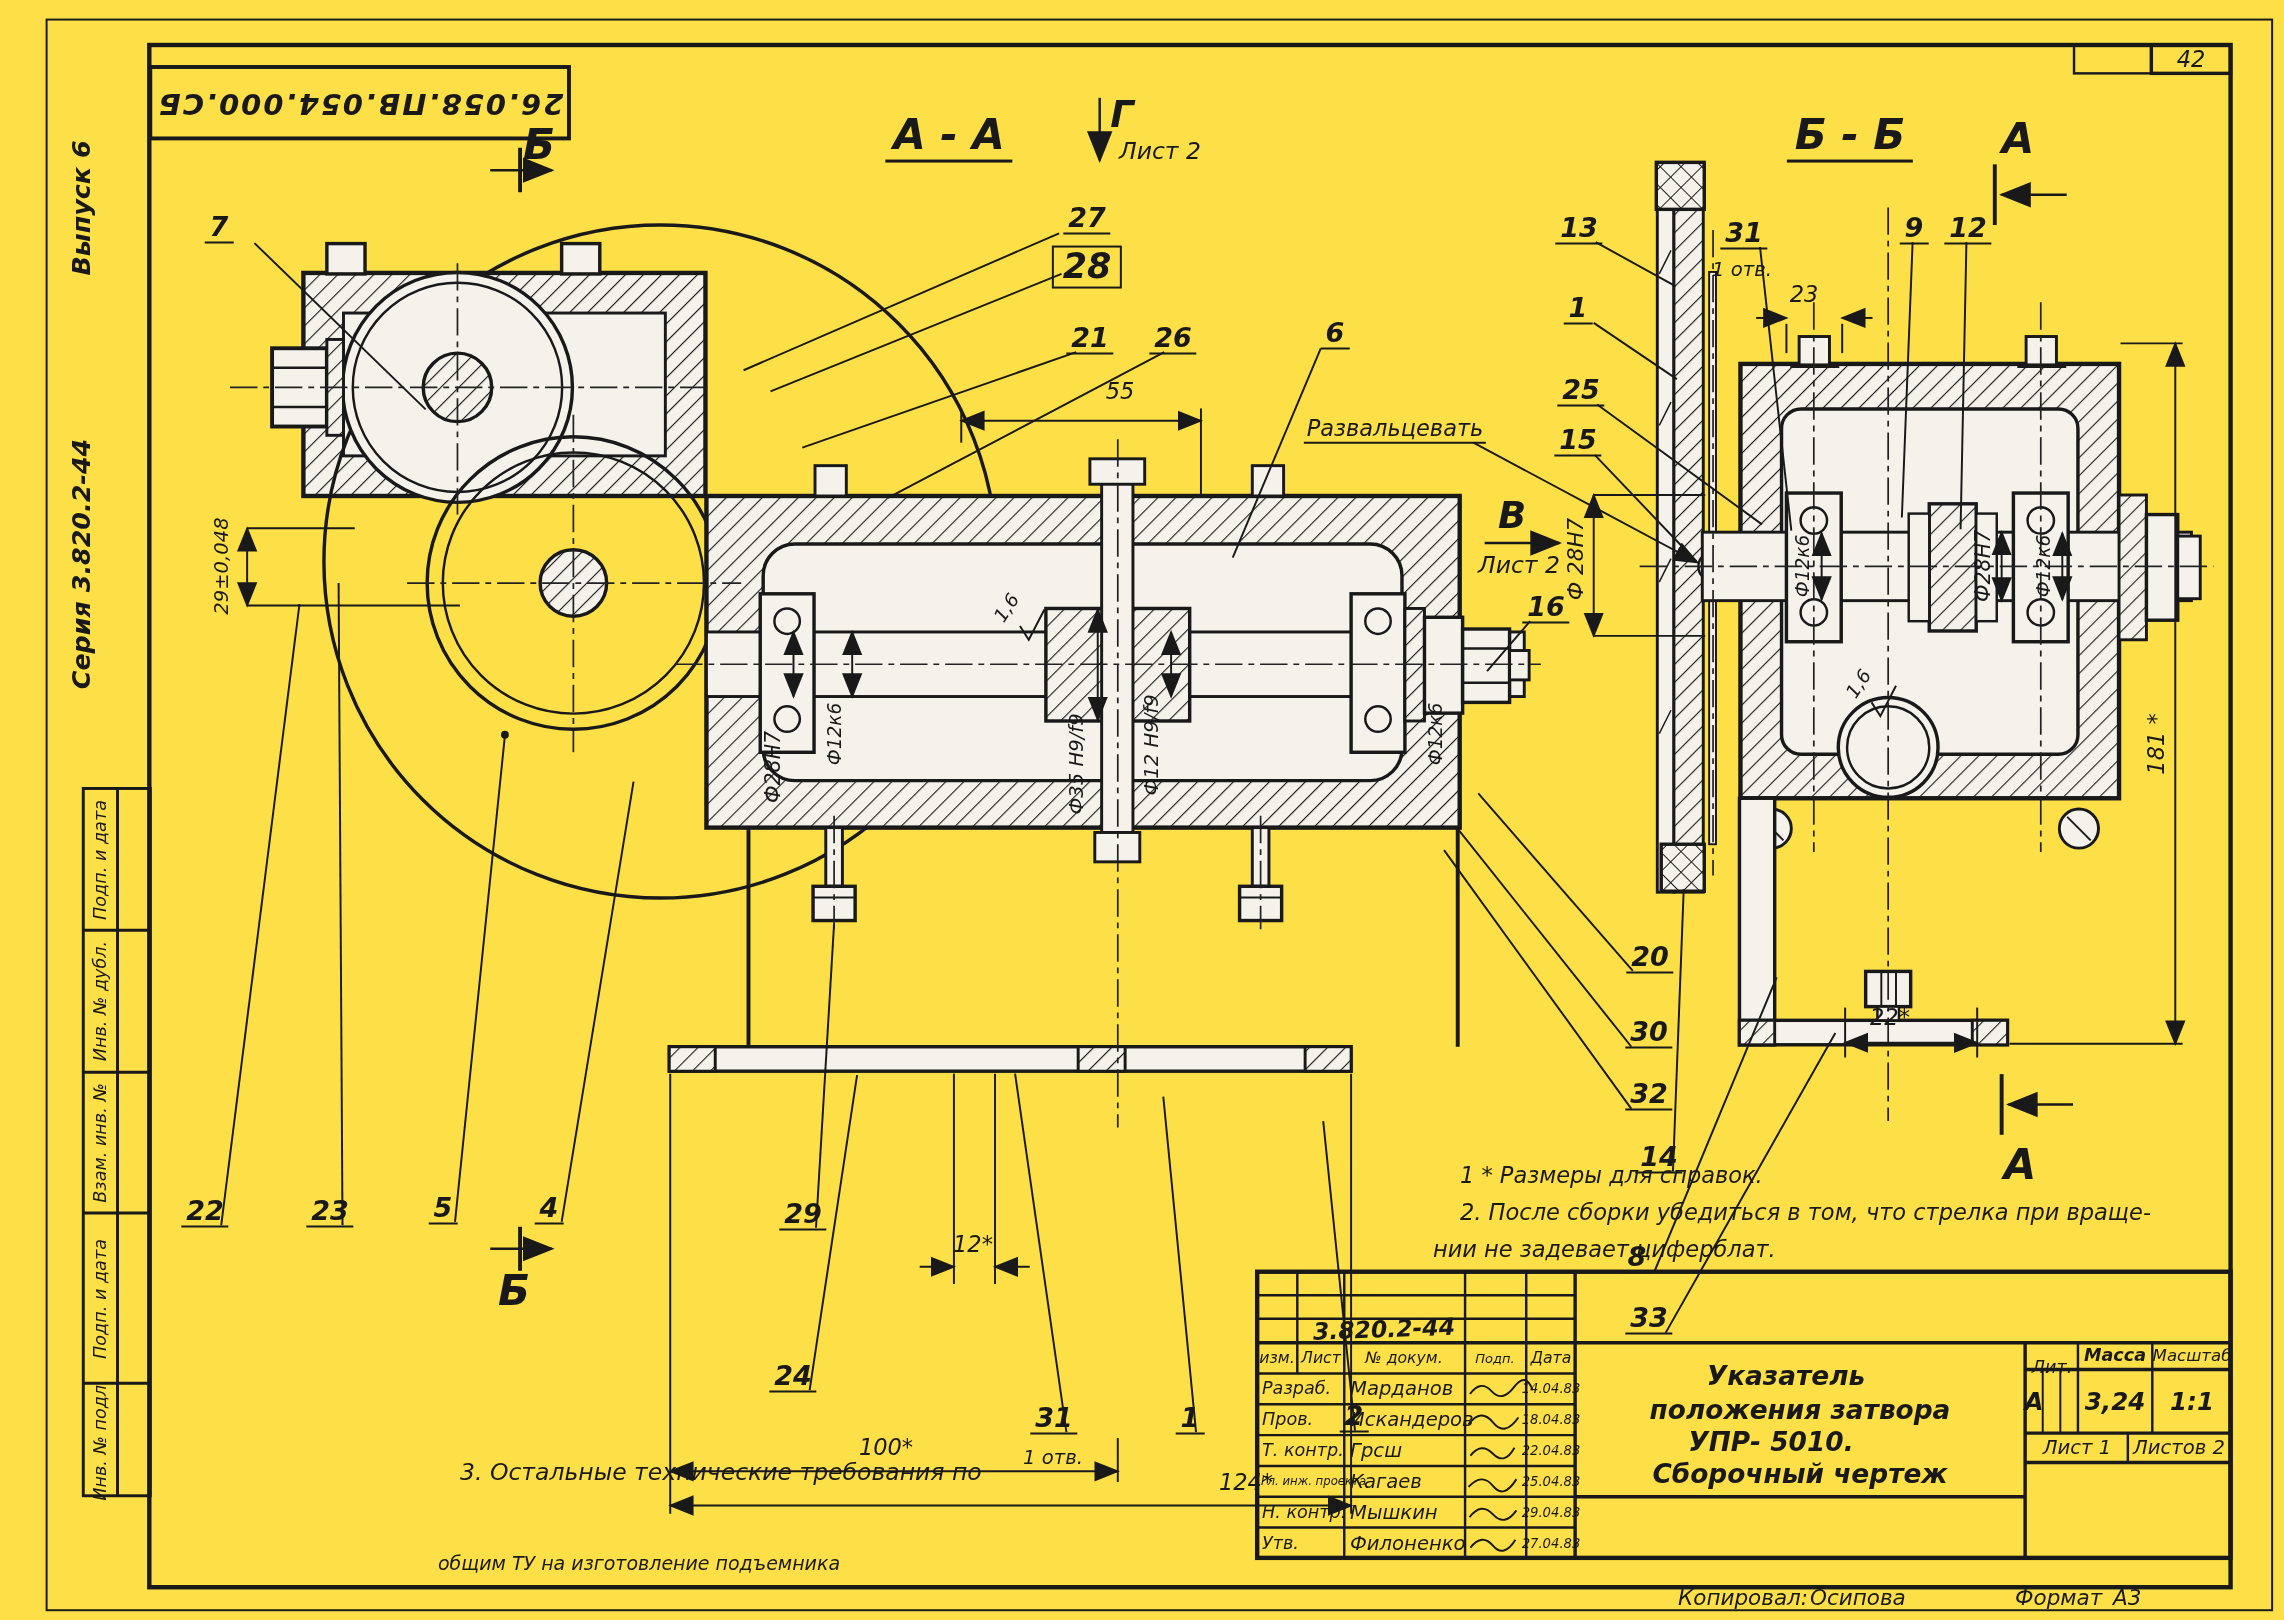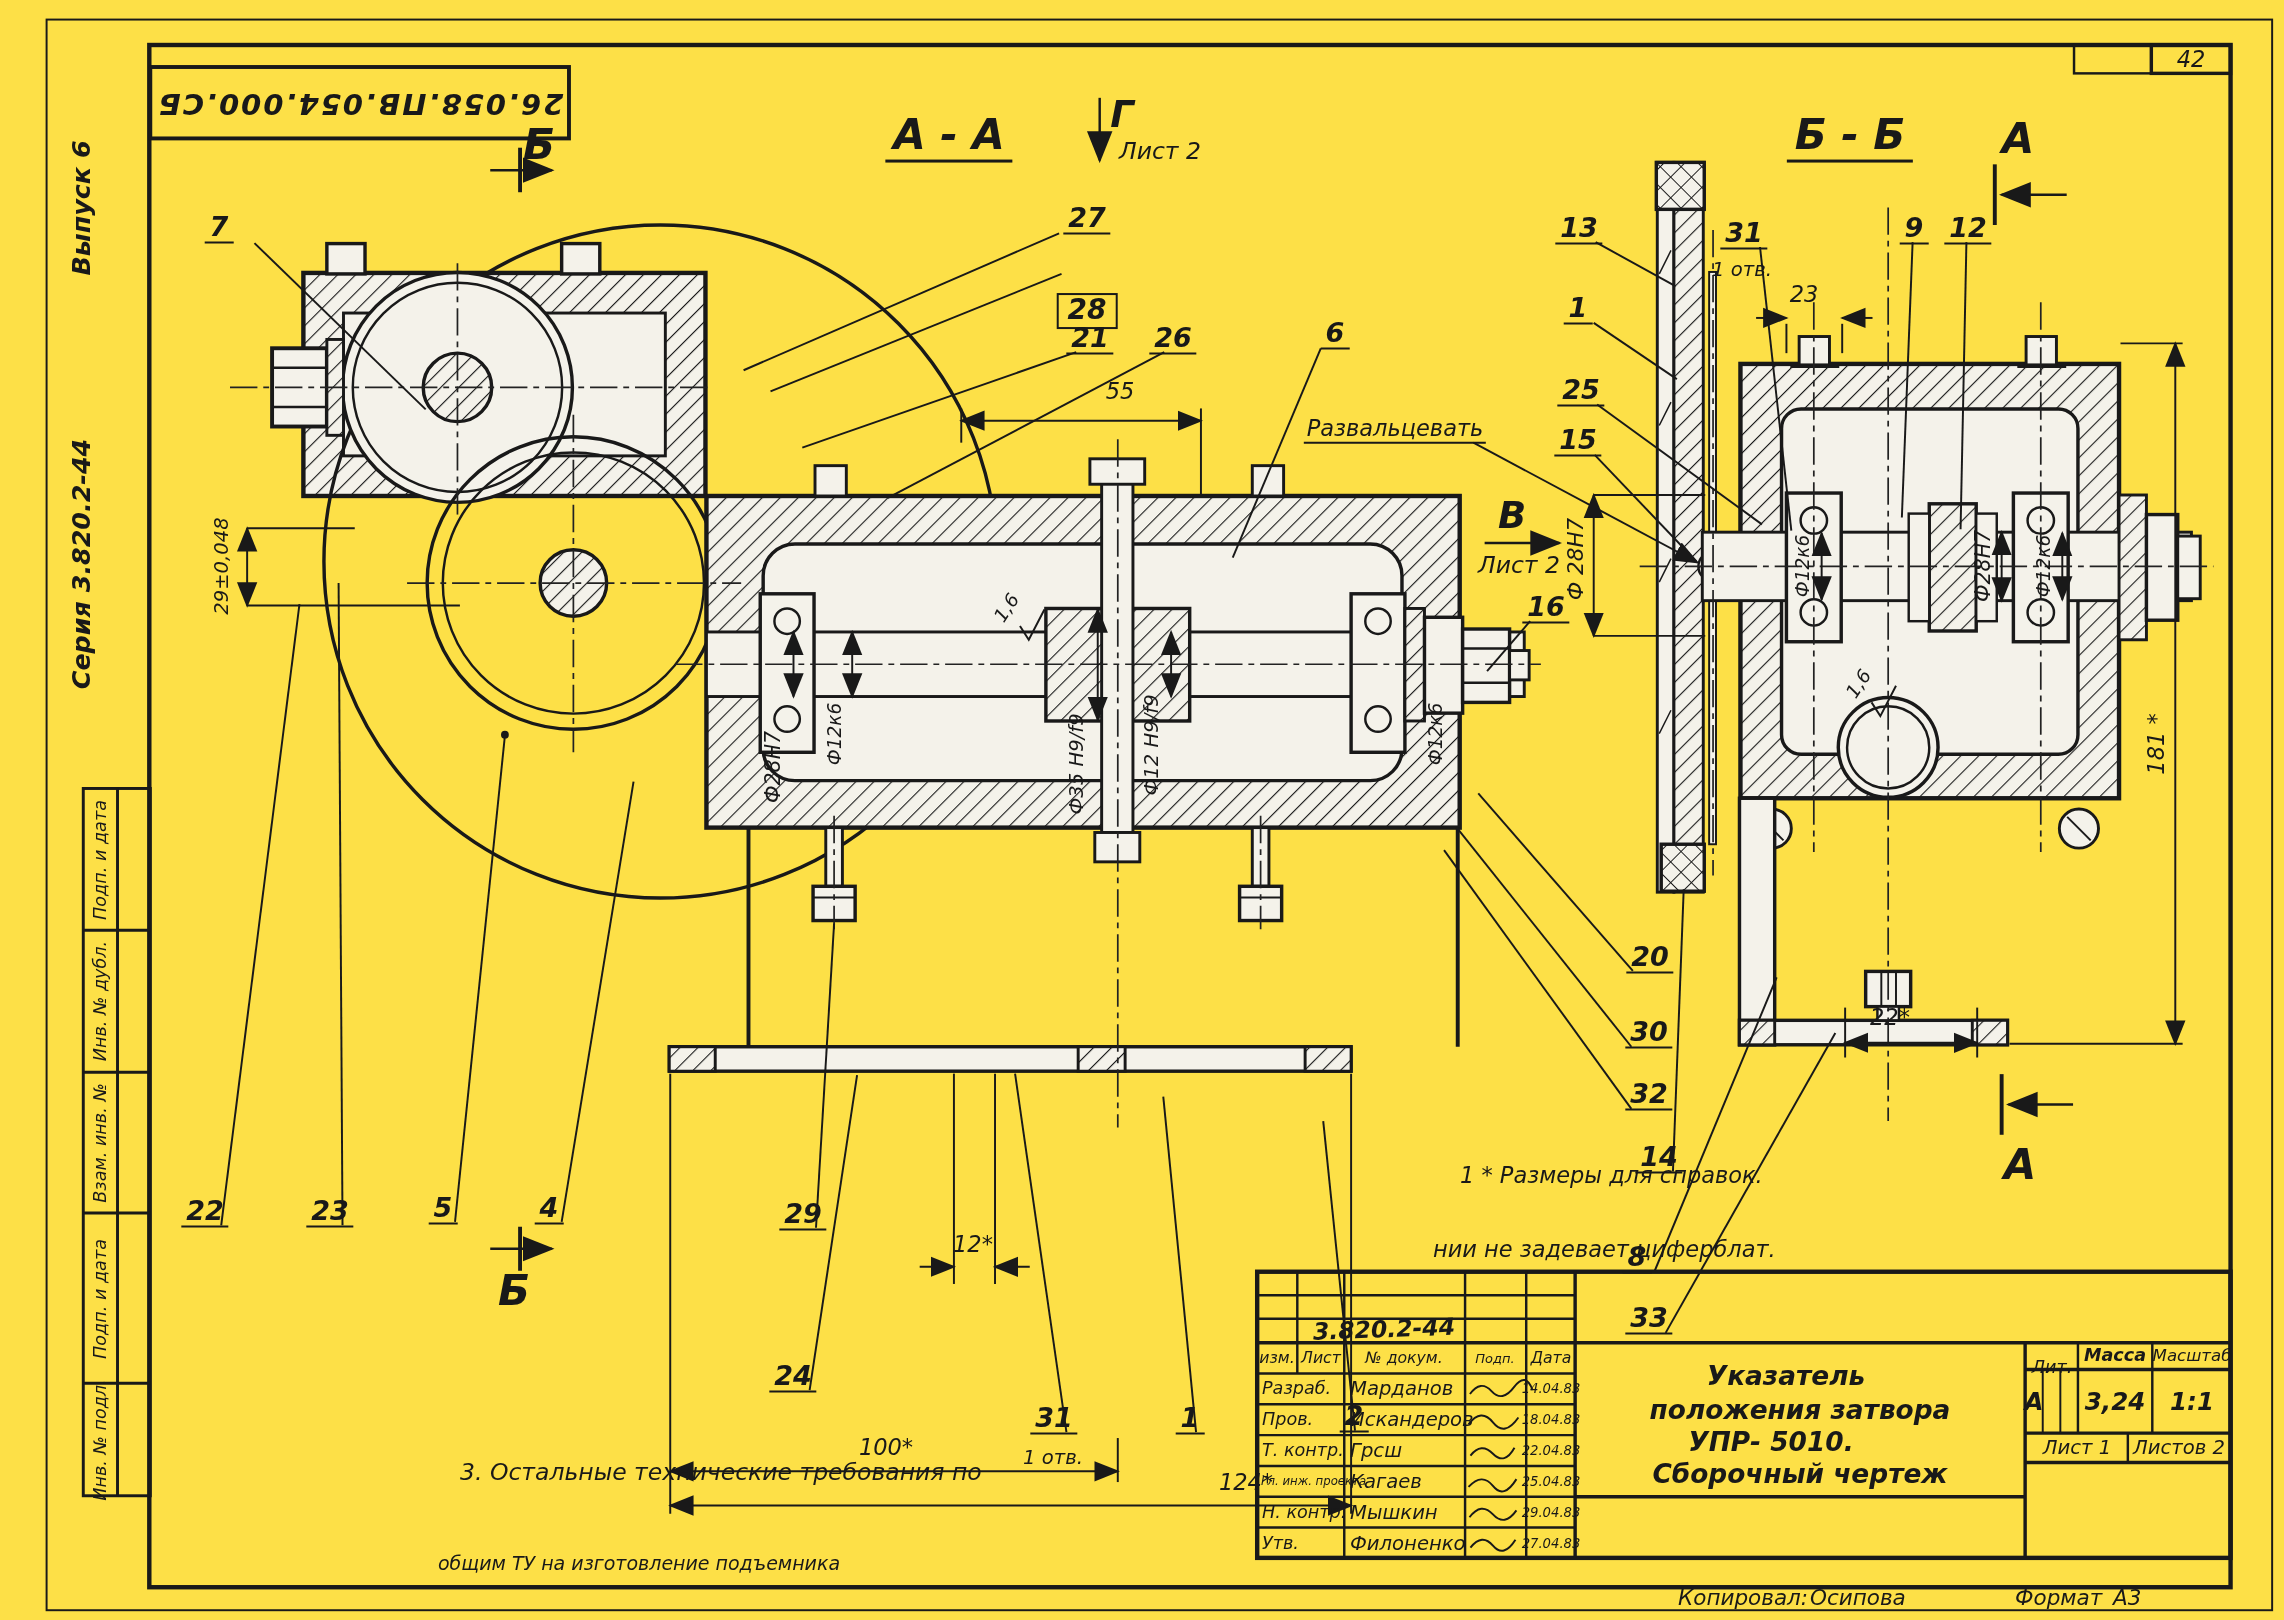--- a/index.html
+++ b/index.html
@@ -5,21 +5,21 @@
   html,body{margin:0;padding:0;background:#d8d5cc;}
   .sheet{position:relative;width:2284px;height:1620px;background:#fde047;overflow:hidden;}
   svg{position:absolute;left:0;top:0;}
   .t{position:absolute;color:#191919;font-family:"DejaVu Sans",sans-serif;font-style:italic;
      white-space:nowrap;transform:translate(-50%,-50%);line-height:1;}
   .lt{transform:translate(0,-50%);}
   .r90{transform:translate(-50%,-50%) rotate(-90deg);}
   .r180{transform:translate(-50%,-50%) rotate(180deg);}
   .r55{transform:translate(-50%,-50%) rotate(-57deg);}
   .c{font-size:27px;font-weight:600;padding:0 4.9px 2px;border-bottom:2.4px solid #191919;}
-  .cb{font-size:28px;font-weight:600;border:2.4px solid #191919;padding:1px 8.8px 2.9px;margin-top:44px;}
+  .cb{font-size:35px;font-weight:600;border:2.4px solid #191919;padding:1px 8.8px 2.9px;}
   .cn{font-size:19.6px;font-weight:500;}
   .d{font-size:22.5px;font-weight:500;}
   .sec{font-size:42px;font-weight:700;}
   .secu{border-bottom:3.4px solid #191919;padding:0 7.8px 3.9px;}
   .note{font-size:22.5px;}
   .hw{font-weight:600;}
 </style>
 </head>
 <body>
 
@@ -369,20 +369,21 @@
 <div class="t d r90" style="left:1576px;top:559px;font-size:21.5px;">Ф 28Н7</div>
 <div class="t d r90" style="left:1803px;top:566px;font-size:18.6px;">Ф12к6</div>
 <div class="t d r90" style="left:1983px;top:566px;font-size:20.5px;">Ф28Н7</div>
 <div class="t d r90" style="left:2044px;top:566px;font-size:18.6px;">Ф12к6</div>
 <div class="t d r55" style="left:1007px;top:608px;font-size:18.6px;">1,6</div>
 <div class="t d r55" style="left:1859px;top:684px;font-size:18.6px;">1,6</div>
 
 <div class="t d" style="left:1395px;top:430px;border-bottom:2px solid #191919;padding:0 2.9px 2px;">Развальцевать</div>
 
 <div class="t note lt" style="left:1460px;top:1175px;">1 *  Размеры для справок.</div>
+<div class="t note lt" style="left:1460px;top:1212px;">2.  После сборки убедиться в том, что стрелка при враще-</div>
 <div class="t note lt" style="left:1433px;top:1249px;">нии не задевает   циферблат.</div>
 <div class="t note lt" style="left:460px;top:1473px;font-size:23.5px;">3.   Остальные  технические  требования  по</div>
 <div class="t note lt" style="left:438px;top:1563px;font-size:19px;">общим  ТУ  на  изготовление  подъемника</div>
 
 <div class="t hw" style="left:1384px;top:1330px;font-size:23.5px;transform:translate(-50%,-50%) rotate(-2deg);">3.820.2-44</div>
 <div class="t hw" style="left:1786px;top:1376px;font-size:26.4px;">Указатель</div>
 <div class="t hw" style="left:1800px;top:1410px;font-size:26.4px;">положения затвора</div>
 <div class="t hw" style="left:1771px;top:1442px;font-size:26.4px;">УПР- 5010.</div>
 <div class="t hw" style="left:1800px;top:1474px;font-size:26.4px;">Сборочный чертеж</div>
 <div class="t" style="left:1277px;top:1358px;font-size:15.7px;">изм.</div>

